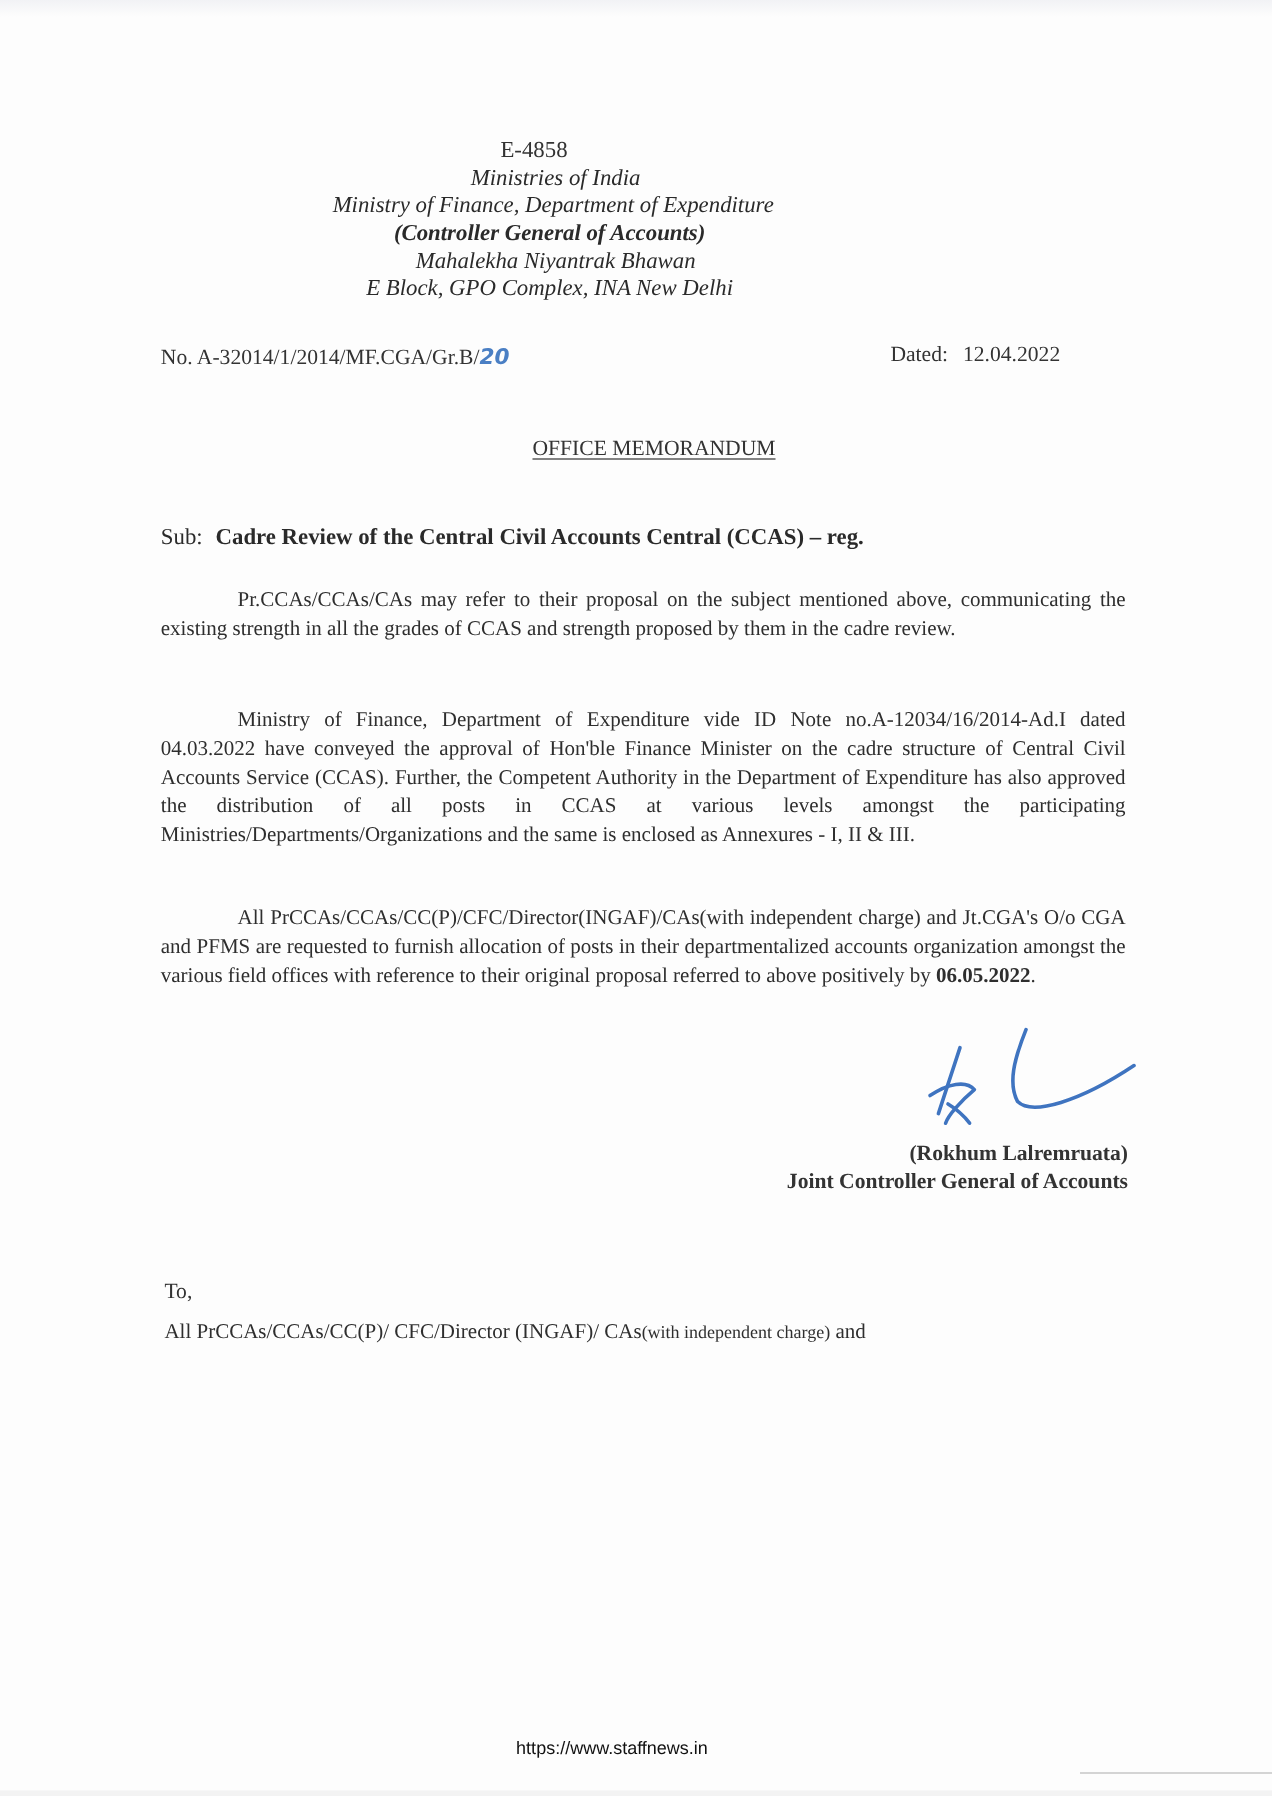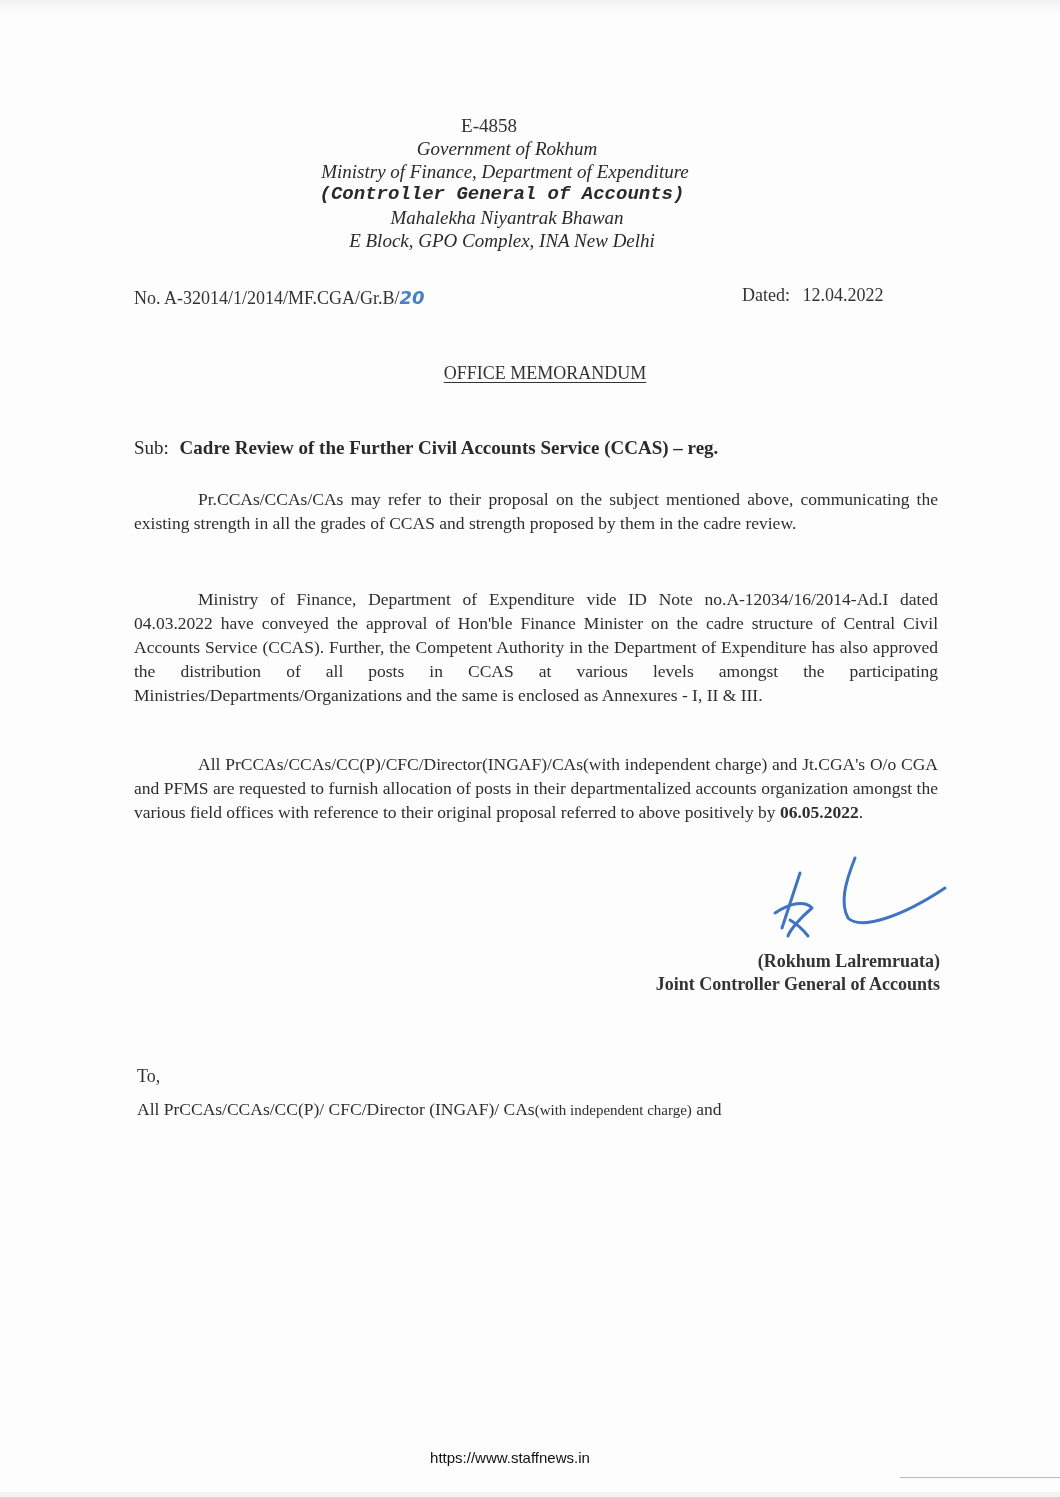--- a/index.html
+++ b/index.html
@@ -7,25 +7,25 @@
     width: 1060px; height: 1497px;
     background: #ffffff;
     position: relative;
     overflow: hidden;
     font-family: "Liberation Serif", "DejaVu Serif", serif;
     color: #2a2a2a;
   }
   .page { position: absolute; left: 0; top: 0; width: 1060px; height: 1497px; background: #fdfdfd; }
   .scan-top { position: absolute; left: 0; top: 0; width: 1060px; height: 14px;
     background: linear-gradient(to bottom, rgba(220,222,230,0.35), rgba(255,255,255,0)); }
-  .header { position: absolute; left: 0; top: 114px; width: 876px; text-align: center; padding-left: 44px; }
+  .header { position: absolute; left: 0; top: 114px; width: 876px; text-align: center; }
   .header .line { font-size: 19px; line-height: 23px; }
   .header .ref-code { font-style: normal; color: #333; }
   .header .italic { font-style: italic; }
-  .header .bold-italic { font-style: italic; font-weight: bold; font-family: Liberation Mono, monospace; }
+  .header .bold-italic { font-style: italic; font-weight: bold; }
   .header .l1 { margin-left: 14px; }
   .header .l2 { margin-left: 50px; }
   .header .l3 { margin-left: 46px; }
   .header .l4 { margin-left: 40px; }
   .header .l5 { margin-left: 50px; }
   .ref-no { position: absolute; left: 134px; top: 287px; font-size: 18px; color: #333; }
   .ref-no .hand { font-family: "DejaVu Sans", sans-serif; font-style: italic; color: #4a7fc4; font-weight: bold; font-size: 18px; }
   .dated { position: absolute; left: 742px; top: 285px; font-size: 18px; color: #333; }
   .memo-title { position: absolute; left: 0; top: 363px; width: 1060px; text-align: center; font-size: 18px;
     text-decoration: underline; text-underline-offset: 3px; padding-left: 30px; box-sizing: border-box; color: #333; }
@@ -51,41 +51,41 @@
   .bottom-strip { position: absolute; left: 0; top: 1492px; width: 1060px; height: 5px; background: #f3f3f3; }
 </style>
 </head>
 <body>
 
 <div class="page">
   <div class="scan-top"></div>
 
   <div class="header">
     <div class="line ref-code l1">E-4858</div>
-    <div class="line italic l2">Government of Rokhum</div>
+    <div class="line italic l2">Ministries of India</div>
     <div class="line italic l3">Ministry of Finance, Department of Expenditure</div>
     <div class="line bold-italic l4">(Controller General of Accounts)</div>
     <div class="line italic l5">Mahalekha Niyantrak Bhawan</div>
     <div class="line italic l4">E Block, GPO Complex, INA New Delhi</div>
   </div>
 
   <div class="ref-no">
     <span>No. A-32014/1/2014/MF.CGA/Gr.B/</span><span class="hand">20</span>
   </div>
 
   <div class="dated">
     <span>Dated:</span>
     <span style="margin-left:8px;">12.04.2022</span>
   </div>
 
   <div class="memo-title">OFFICE MEMORANDUM</div>
 
   <div class="subject">
     <span class="sub-label">Sub:</span>
-    <span class="sub-text" style="margin-left:6px;">Cadre Review of the Further Civil Accounts Service (CCAS) – reg.</span>
+    <span class="sub-text" style="margin-left:6px;">Cadre Review of the Central Civil Accounts Central (CCAS) – reg.</span>
   </div>
 
   <div class="para p1">
     <span class="indent"></span><span>Pr.CCAs/CCAs/CAs may refer to their proposal on the subject mentioned above, communicating the existing strength in all the grades of CCAS and strength proposed by them in the cadre review.</span>
   </div>
 
   <div class="para p2">
     <span class="indent"></span><span>Ministry of Finance, Department of Expenditure vide ID Note no.A-12034/16/2014-Ad.I dated 04.03.2022 have conveyed the approval of Hon'ble Finance Minister on the cadre structure of Central Civil Accounts Service (CCAS). Further, the Competent Authority in the Department of Expenditure has also approved the distribution of all posts in CCAS at various levels amongst the participating Ministries/Departments/Organizations and the same is enclosed as Annexures - I, II &amp; III.</span>
   </div>
 

